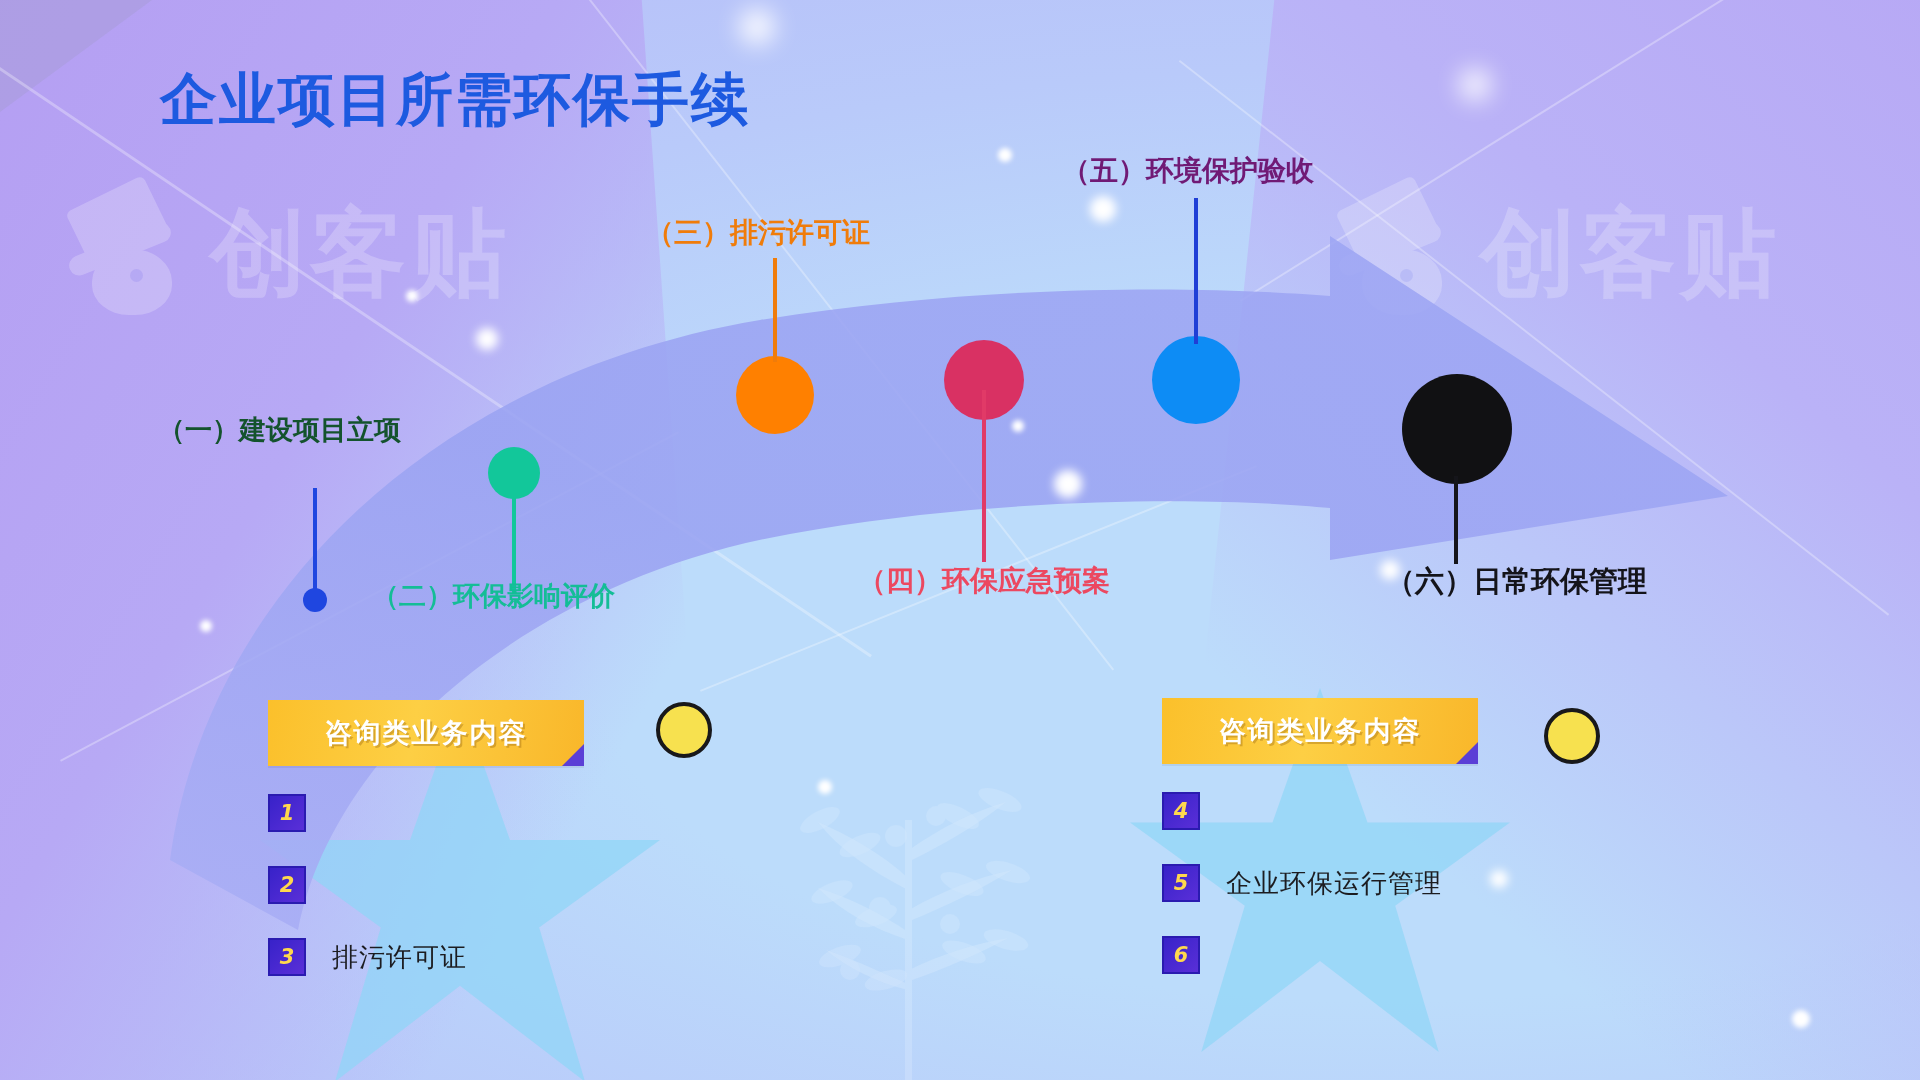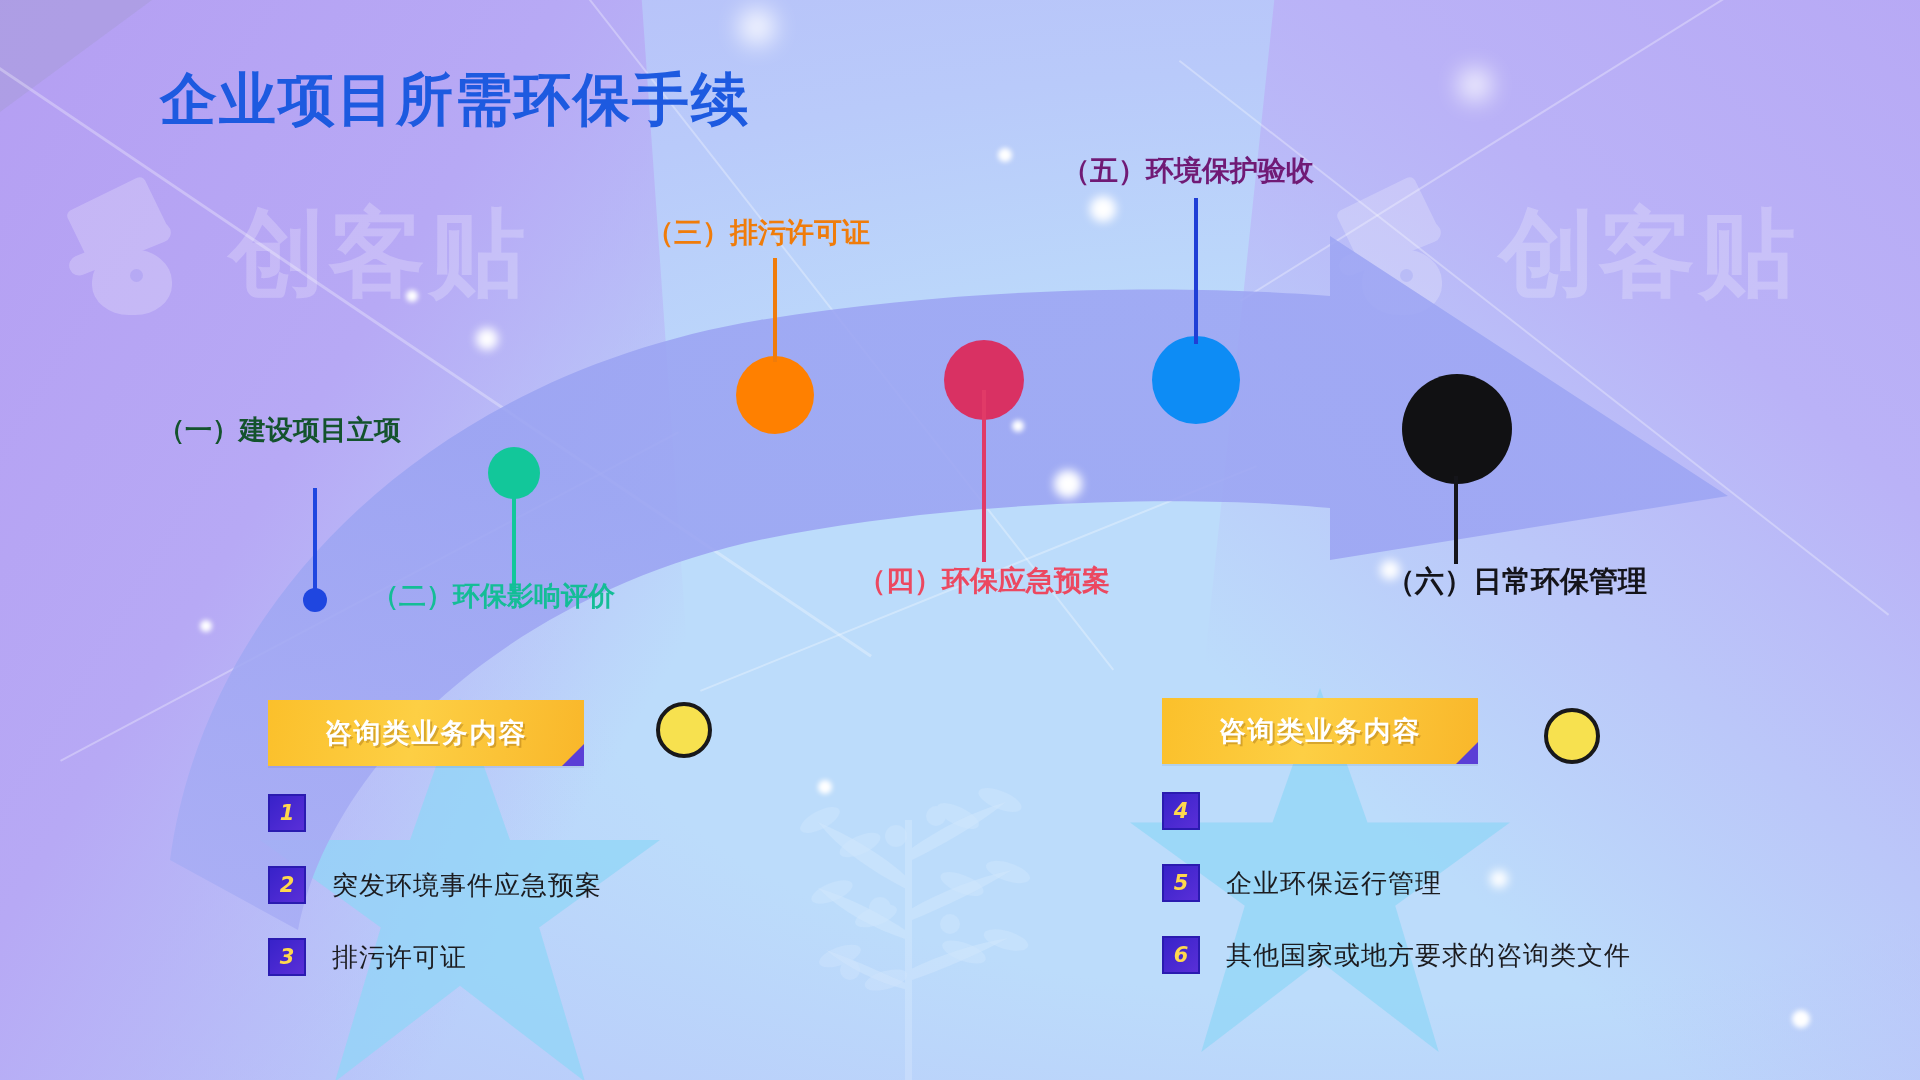--- a/index.html
+++ b/index.html
@@ -38,21 +38,21 @@
     transform-origin:0 0;pointer-events:none;
   }
 
   
   .glow{position:absolute;border-radius:50%;background:#fff;filter:blur(5px);}
   .glow.s{filter:blur(2.5px);}
   .glow.l{filter:blur(12px);}
 
   
   .wm{
-    position:absolute;display:flex;align-items:center;gap:41px;
+    position:absolute;display:flex;align-items:center;gap:22px;
     opacity:.22;pointer-events:none;user-select:none;
   }
   .wm .wm-text{
     font-size:96px;font-weight:bold;color:#ffffff;letter-spacing:4px;
     font-family:"DejaVu Sans","Liberation Sans",sans-serif;
   }
   .wm-logo{position:relative;width:118px;height:128px;}
   .wm-logo .hat{
     position:absolute;left:4px;top:0;width:86px;height:60px;background:#fff;
     transform:rotate(-26deg);border-radius:6px;
@@ -297,21 +297,20 @@
     <div class="banner">
       <span class="btxt">咨询类业务内容</span>
       <span class="fold"></span>
     </div>
     <div class="list">
       <div class="li">
         <span class="num">1</span>
       </div>
       <div class="li">
         <span class="num">2</span>
-        <span class="ltxt">突发环境事件应急预案</span>
       </div>
       <div class="li">
         <span class="num">3</span>
         <span class="ltxt">排污许可证</span>
       </div>
     </div>
   </div>
 
   <div class="panel" style="left:1162px;top:698px;">
     <div class="banner">
@@ -321,18 +320,17 @@
     <div class="list">
       <div class="li">
         <span class="num">4</span>
       </div>
       <div class="li">
         <span class="num">5</span>
         <span class="ltxt">企业环保运行管理</span>
       </div>
       <div class="li">
         <span class="num">6</span>
-        <span class="ltxt">其他国家或地方要求的咨询类文件</span>
       </div>
     </div>
   </div>
 
 </div>
 
 </body></html>

